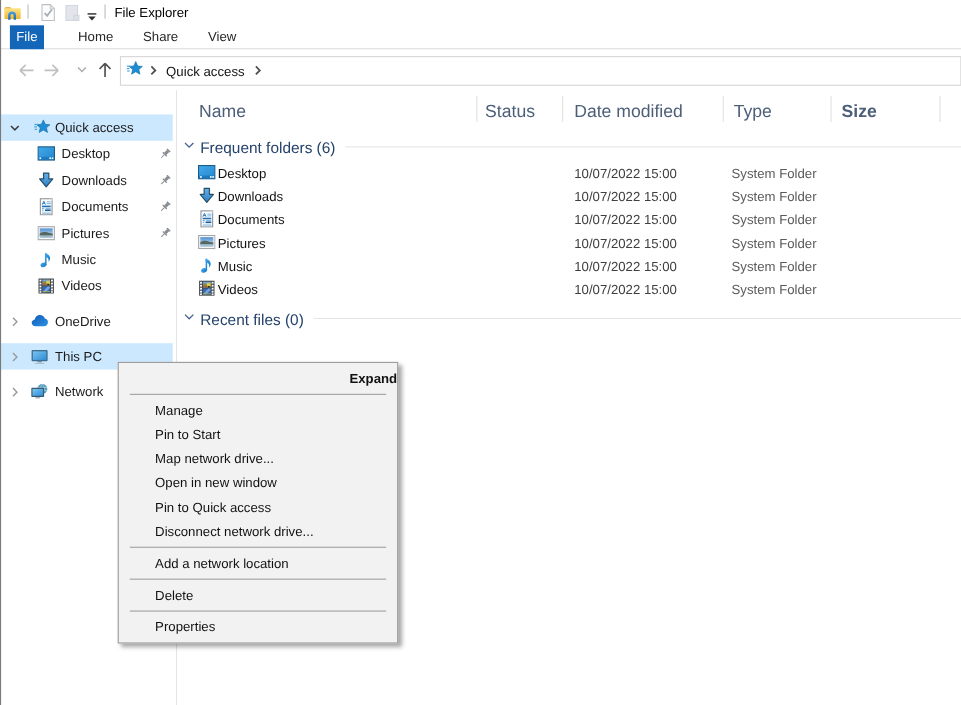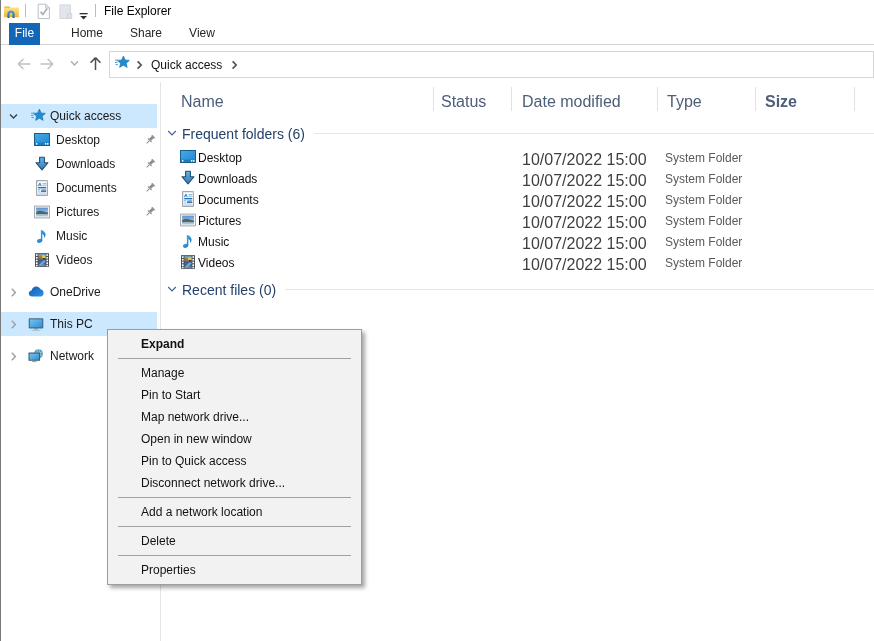--- a/index.html
+++ b/index.html
@@ -55,29 +55,29 @@
   #main { left:161px; top:82px; width:713px; height:559px; background:#fff; }
   .colhdr { top:11px; font-size:16px; color:#4c5e78; white-space:nowrap; }
   .colsep { top:5px; width:1px; height:24px; background:#e2e2e2; }
   .grouphdr { left:0; width:713px; height:17px; display:flex; align-items:center; }
   .grouphdr .gchev { margin-left:5px; }
   .grouphdr .glabel { margin-left:4px; font-size:14px; color:#24426b; white-space:nowrap; }
   .grouphdr .gline { flex:1; height:1px; background:#e6e6e6; margin-left:9px; }
   .frow { left:0; width:713px; height:21px; }
   .frow .ficon { position:absolute; left:19px; top:2px; }
   .frow .fname { position:absolute; left:37px; top:4px; font-size:12px; color:#111; }
-  .frow .fdate { position:absolute; left:361px; top:4px; font-size:16px; color:#3f3f3f; }
+  .frow .fdate { position:absolute; left:361px; top:4px; font-size:12px; color:#3f3f3f; }
   .frow .ftype { position:absolute; left:504px; top:4px; font-size:12px; color:#5a5a5a; }
 
   
   #ctxmenu { left:107px; top:329px; width:255px; background:#f2f2f2;
     border:1px solid #9d9d9d; box-shadow:3px 3px 4px rgba(0,0,0,0.35);
     padding:3px 0; z-index:100; }
   .mi { height:22px; line-height:22px; padding-left:33px; font-size:12px; color:#121212; }
-  .mi.bold { font-weight:bold; }
+  .mi.bold { font-weight:bold;text-align:right; }
   .msep { height:0; border-top:1px solid #a0a0a0; margin:3px 10px; }
 </style>
 </head>
 <body>
 
 <div id="window">
   <div id="left-edge" class="abs"></div>
 
   <div id="titlebar" class="abs">
     <span id="fe-logo" class="abs">

